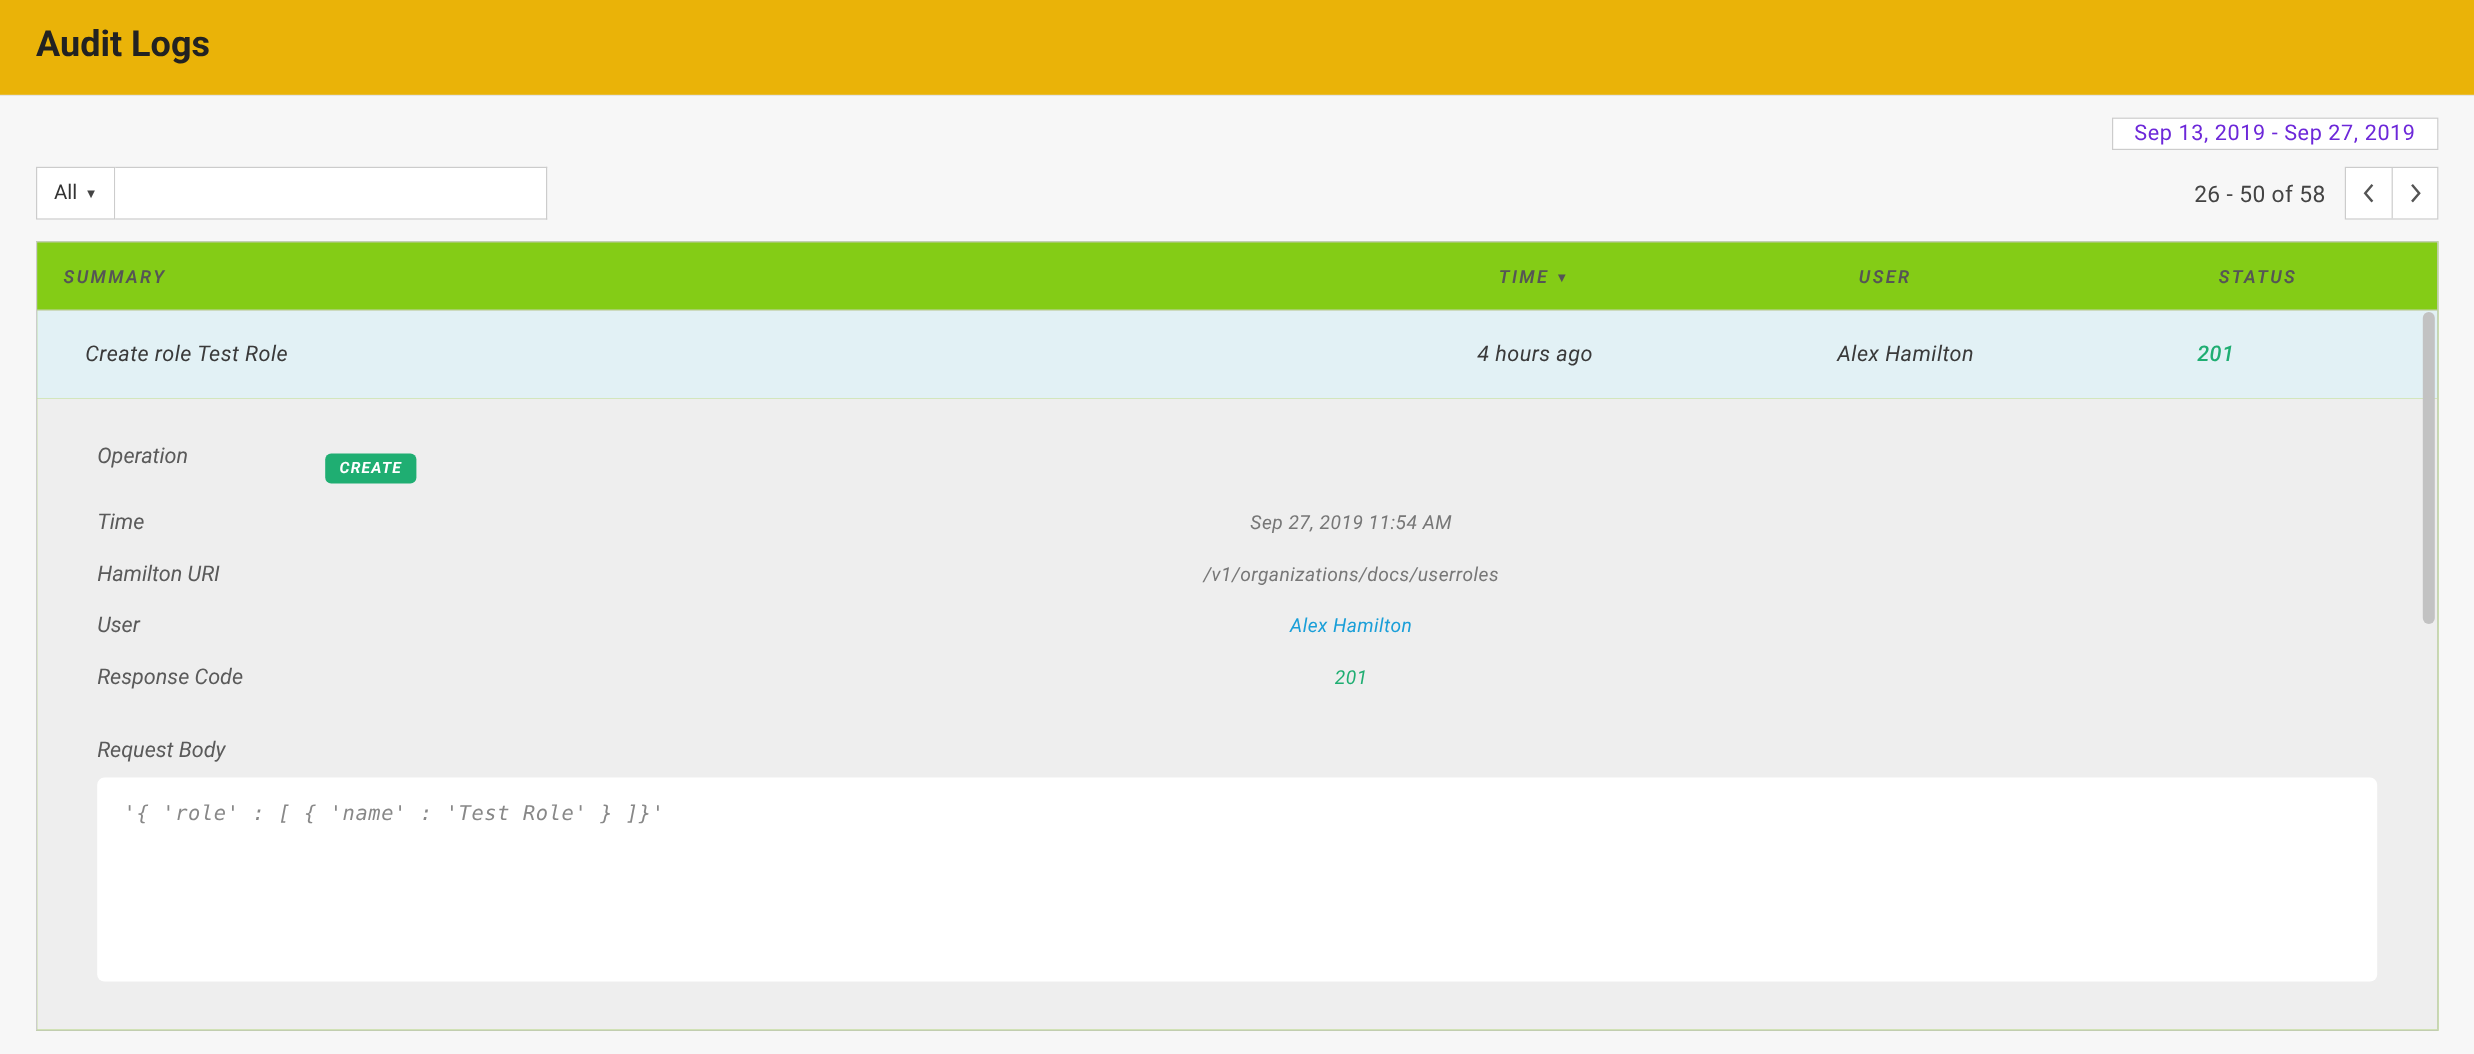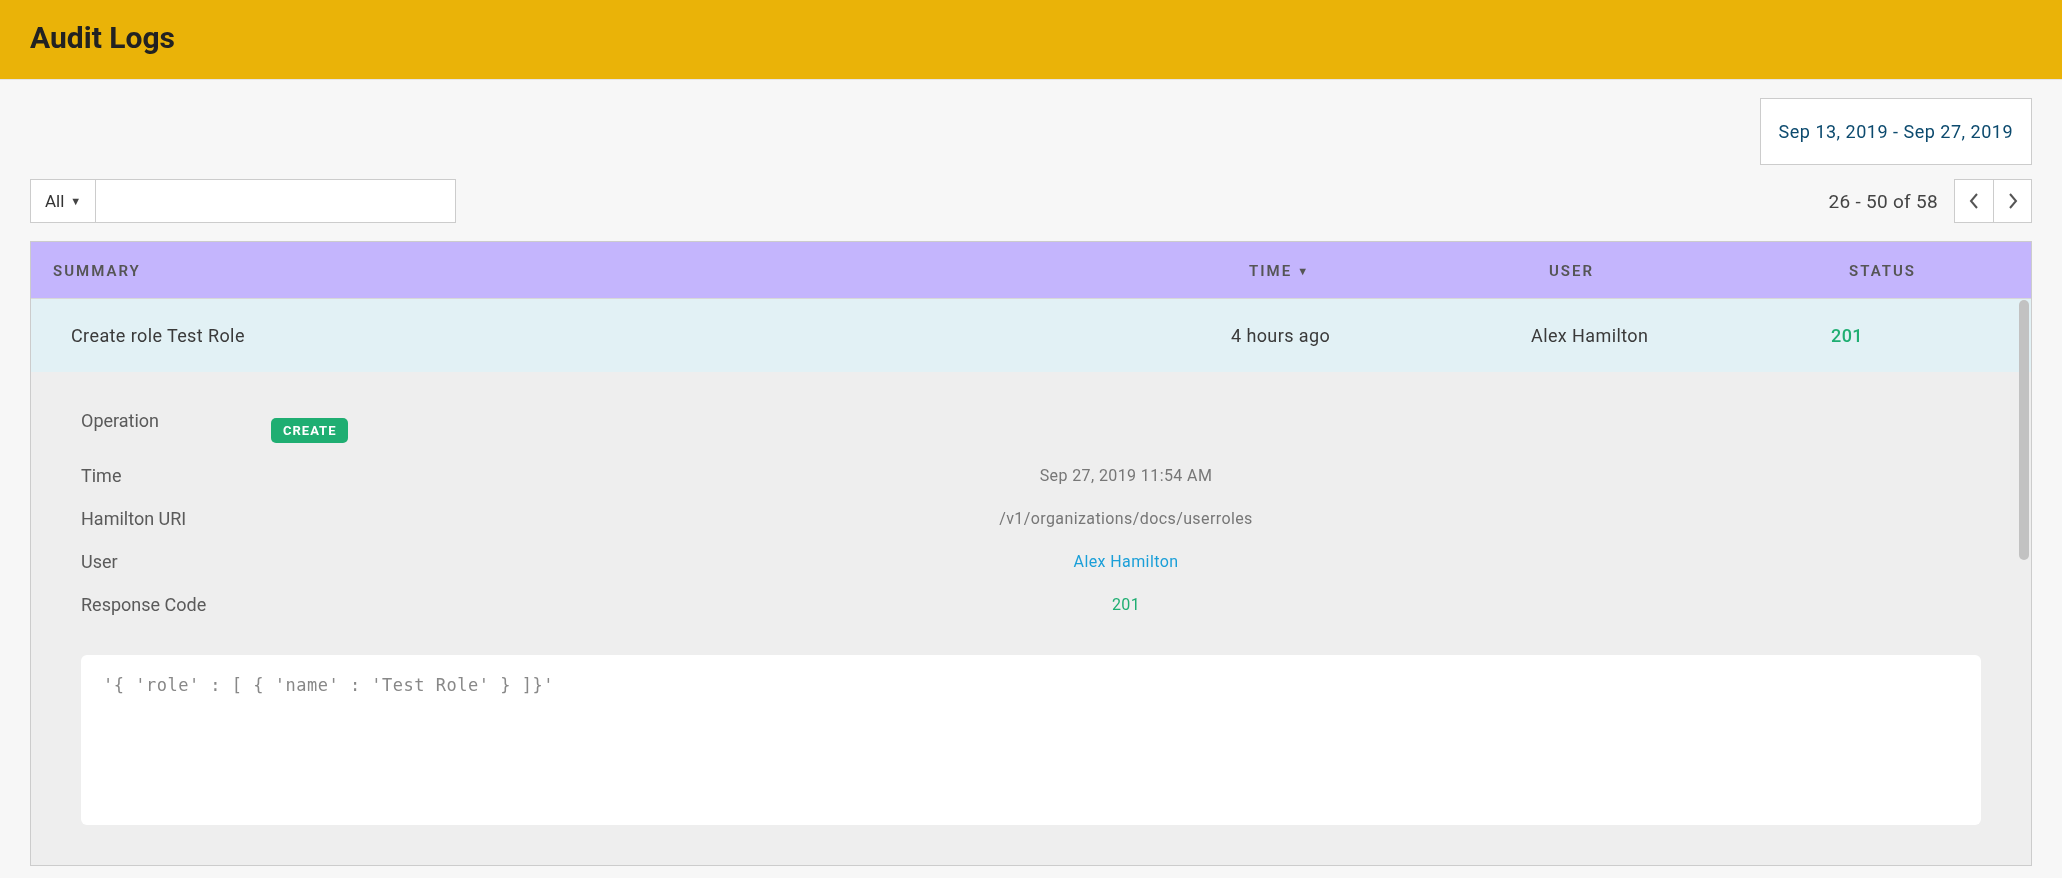--- a/index.html
+++ b/index.html
@@ -2,35 +2,35 @@
 <html><head>
 <meta charset="utf-8">
 <style>
   * { box-sizing: border-box; }
   html, body { margin: 0; padding: 0; font-family: -apple-system, BlinkMacSystemFont, "Segoe UI", Roboto, Helvetica, Arial, sans-serif; color: #333; }
   .header-bar { padding: 20px 30px 24px 30px; border-bottom: 1px solid #e5e5e5; background: #eab308; }
   .page-title { font-size: 30px; font-weight: 700; color: #222; margin: 0; }
   .content-area { background: #f7f7f7; padding: 18px 30px 30px 30px; }
 
   .toolbar-row1 { display: flex; justify-content: flex-end; margin-bottom: 14px; }
-  .date-range-box { border: 1px solid #ccc; background: #fff; padding: 22px 18px; font-size: 18px; color: #0c4a6e; letter-spacing: 0.5px; cursor: pointer; }
+  .date-range-box { border: 1px solid #ccc; background: #fff; padding: 2px 18px; font-size: 18px; color: #6d28d9; letter-spacing: 0.5px; cursor: pointer; }
 
   .toolbar-row2 { display: flex; justify-content: space-between; align-items: stretch; margin-bottom: 18px; }
   .filter-group { display: flex; align-items: stretch; }
   .filter-select { border: 1px solid #ccc; background: #fff; padding: 8px 14px; font-size: 17px; color: #333; cursor: pointer; display: flex; align-items: center; gap: 6px; }
   .filter-select .caret { font-size: 11px; color: #444; }
   .filter-input { border: 1px solid #ccc; border-left: none; background: #fff; padding: 8px 12px; font-size: 16px; width: 360px; }
   .pager-group { display: flex; align-items: center; gap: 16px; }
   .pager-text { font-size: 19px; color: #444; letter-spacing: 0.3px; }
   .pager-buttons { display: flex; border: 1px solid #ccc; background: #fff; }
   .pager-btn { width: 38px; height: 42px; display: flex; align-items: center; justify-content: center; cursor: pointer; }
   .pager-btn + .pager-btn { border-left: 1px solid #ccc; }
   .pager-btn svg { width: 10px; height: 16px; stroke: #555; stroke-width: 2; fill: none; }
 
-  .table-wrap { border: 1px solid #ccc; background: #c4b5fd; position: relative; }
+  .table-wrap { border: 1px solid #ccc; background: #84cc16; position: relative; font-style: italic; }
   .thead { display: grid; grid-template-columns: 1fr 300px 300px 160px; padding: 20px 22px 18px 22px; border-bottom: 1px solid #d8d8d8; }
   .th { font-size: 15px; font-weight: 600; letter-spacing: 2px; color: #555; text-transform: uppercase; }
   .th-time { display: flex; align-items: center; gap: 5px; }
   .sort-caret { font-size: 11px; color: #555; }
 
   .row-selected { background: #e2f1f5; }
   .trow { display: grid; grid-template-columns: 1fr 300px 300px 160px; padding: 26px 40px; font-size: 18px; color: #3a3a3a; letter-spacing: 0.4px; cursor: pointer; }
   .status-201 { color: #1fae72; font-weight: 500; }
 
   .detail-panel { background: #eeeeee; padding: 26px 50px 40px 50px; display: grid; grid-template-columns: 1fr; gap: 40px; }
@@ -115,20 +115,21 @@
         <div class="detail-value">/v1/organizations/docs/userroles</div>
 
         <div class="detail-label">User</div>
         <div class="detail-value link">Alex Hamilton</div>
 
         <div class="detail-label">Response Code</div>
         <div class="detail-value code-201">201</div>
       </div>
 
       <div>
+        <div class="req-body-label">Request Body</div>
         <div class="req-body-box">'{ 'role' : [ { 'name' : 'Test Role' } ]}'</div>
       </div>
     </div>
 
     <div class="fake-scrollbar"></div>
   </div>
 
 </div>
 
 </body></html>

